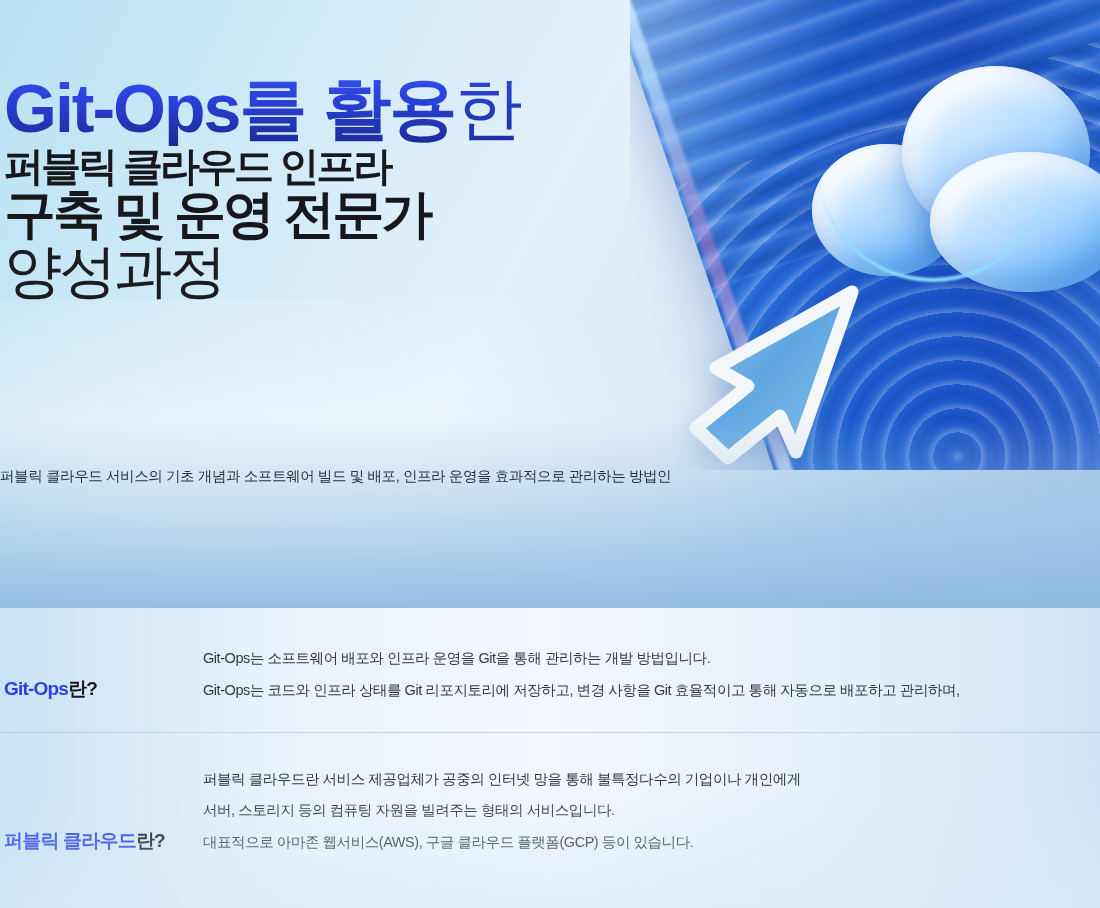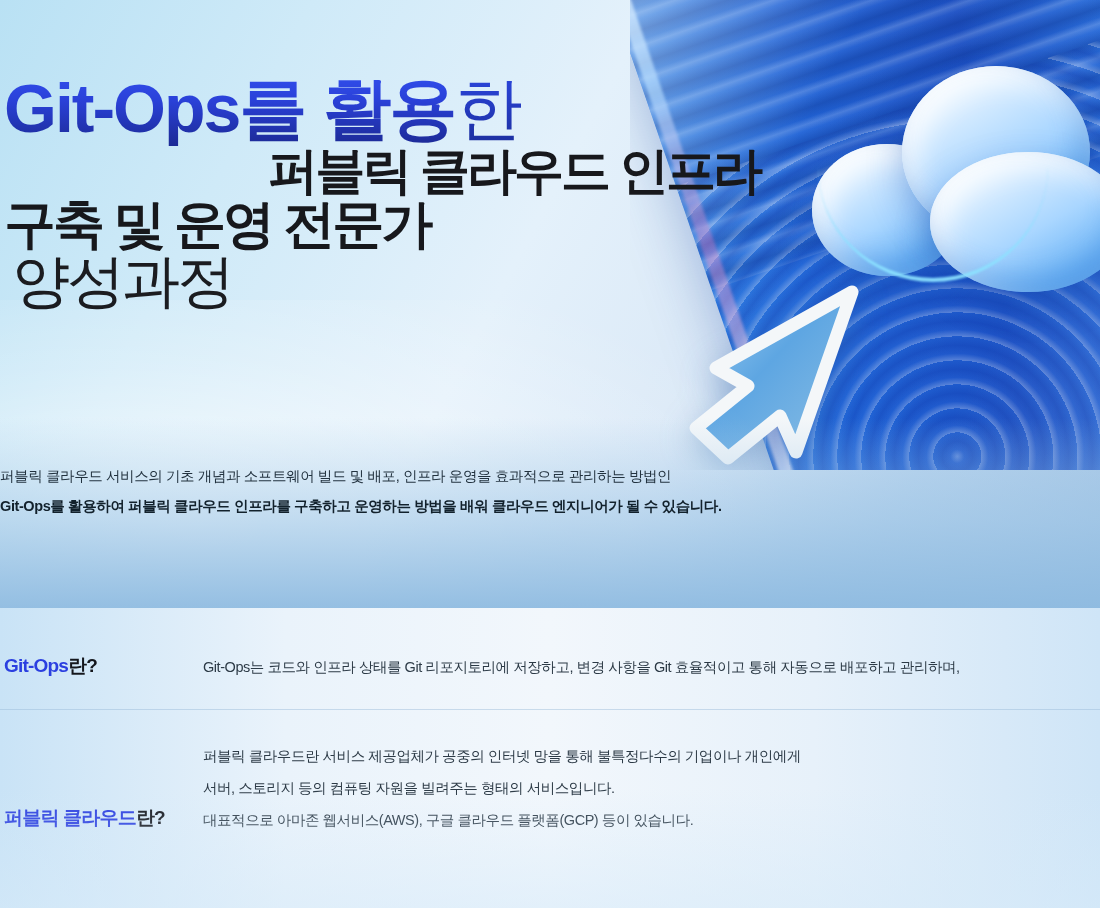--- a/index.html
+++ b/index.html
@@ -167,23 +167,23 @@
     top: 74px;
     width: 760px;
   }
   .title-line {
     margin: 0;
     padding: 0 0 0 4px;
     line-height: 1.0;
     white-space: nowrap;
   }
   .t1 { font-size: 68px; letter-spacing: -2px; margin-bottom: 4px; }
-  .t2 { font-size: 50px; letter-spacing: -3px; margin-bottom: 2px; text-align: right; }
+  .t2 { font-size: 40px; letter-spacing: -3px; margin-bottom: 2px; }
   .t3 { font-size: 52px; letter-spacing: -3px; margin-bottom: 2px; }
-  .t4 { font-size: 58px; letter-spacing: -3px; margin-left: 8px; }
+  .t4 { font-size: 58px; letter-spacing: -3px; }
 
   .grad-blue {
     font-weight: 800;
     background: linear-gradient(180deg, #3250ef 0%, #2a41d8 40%, #1c2a95 100%);
     -webkit-background-clip: text;
     background-clip: text;
     color: transparent;
     -webkit-text-fill-color: transparent;
   }
   .grad-blue-light {
@@ -326,31 +326,31 @@
       <div class="title-line t1">
         <span class="grad-blue">Git-Ops를</span><span class="grad-blue" style="padding-left:18px;">활용</span><span class="grad-blue-light">한</span>
       </div>
       <div class="title-line t2 dark-bold">퍼블릭 클라우드 인프라</div>
       <div class="title-line t3 dark-bold">구축 및 운영 전문가</div>
       <div class="title-line t4 dark-light">양성과정</div>
     </div>
 
     <div class="hero-sub">
       <p>퍼블릭 클라우드 서비스의 기초 개념과 소프트웨어 빌드 및 배포, 인프라 운영을 효과적으로 관리하는 방법인</p>
-      <p class="strong">Git-Ops를 활용하여 퍼블릭 클라우드 인프라를 구축하고 운영하는 방법을 배워 클라우드 엔지니어가 될 수 있습니다.</p>
     </div>
   </div>
 
   <div class="content">
 
     <div class="info-row pad-1">
       <div class="row-label lbl-off-1">
         <span class="lbl-accent">Git-Ops</span><span class="lbl-rest">란?</span>
       </div>
       <div class="row-body">
+        <p>Git-Ops는 소프트웨어 배포와 인프라 운영을 Git을 통해 관리하는 개발 방법입니다.</p>
         <p>Git-Ops는 코드와 인프라 상태를 Git 리포지토리에 저장하고, 변경 사항을 Git 효율적이고 통해 자동으로 배포하고 관리하며,</p>
       </div>
     </div>
 
     <div class="info-row second pad-2">
       <div class="row-label lbl-off-2">
         <span class="lbl-accent">퍼블릭 클라우드</span><span class="lbl-rest">란?</span>
       </div>
       <div class="row-body">
         <p>퍼블릭 클라우드란 서비스 제공업체가 공중의 인터넷 망을 통해 불특정다수의 기업이나 개인에게</p>

